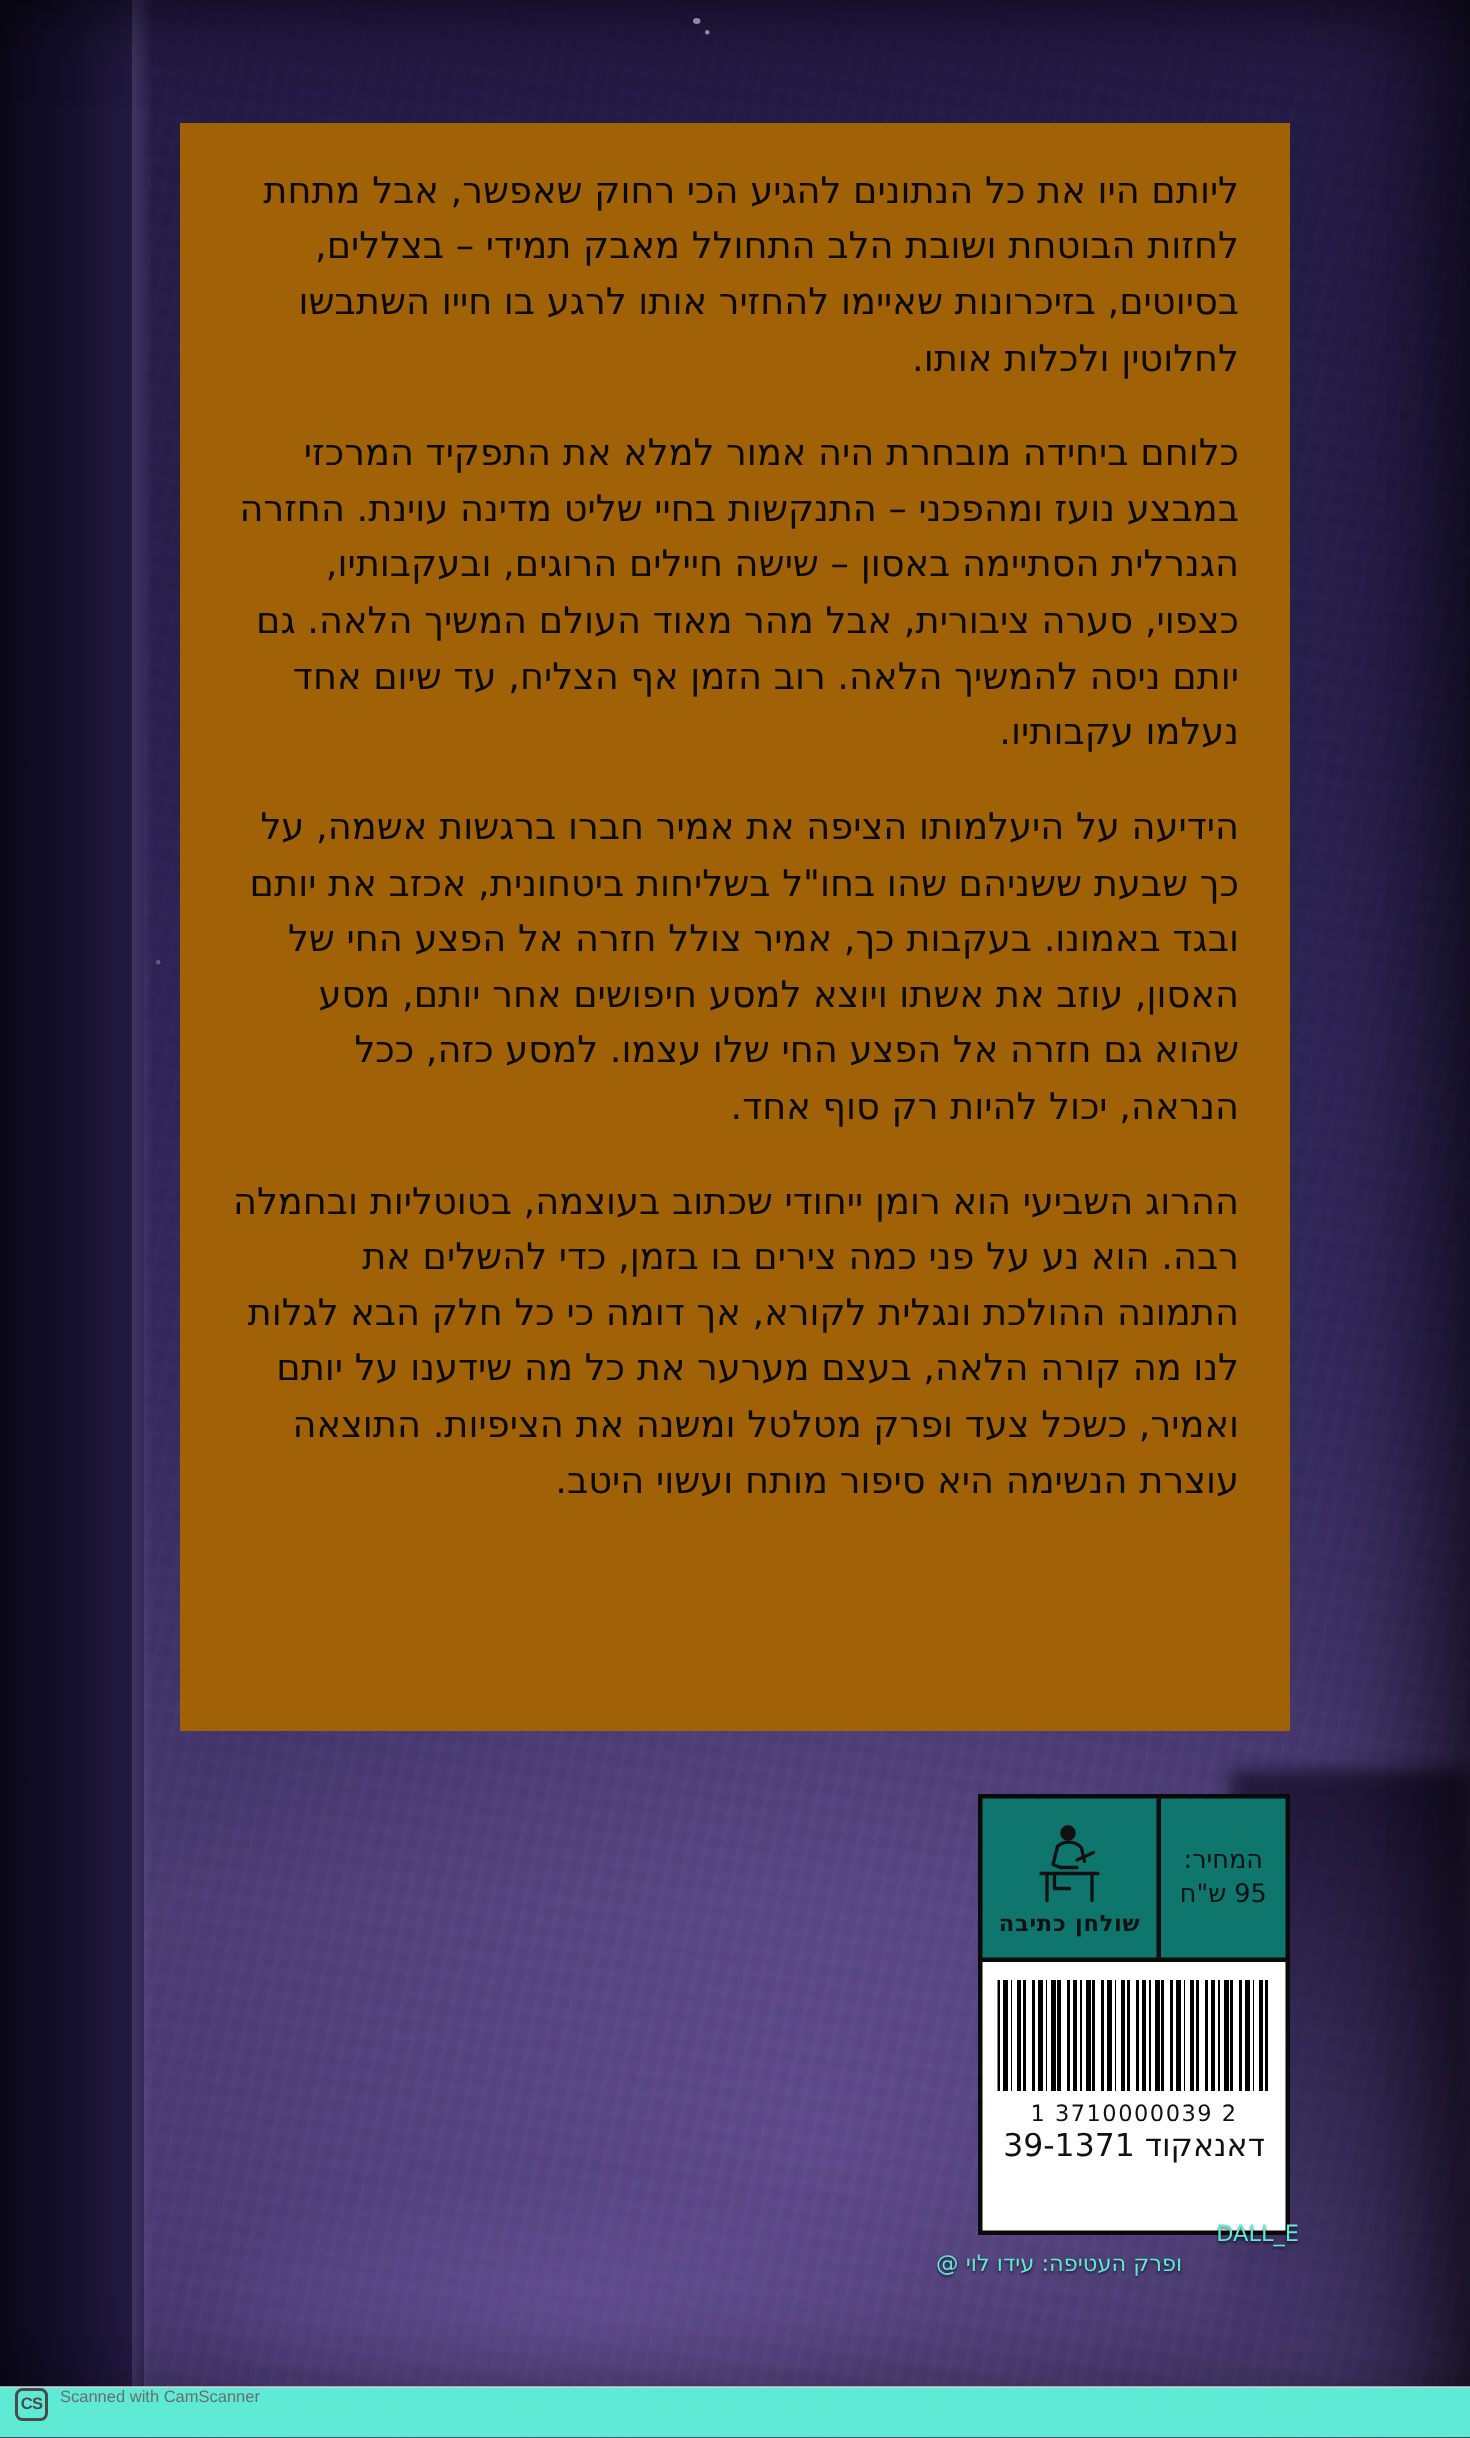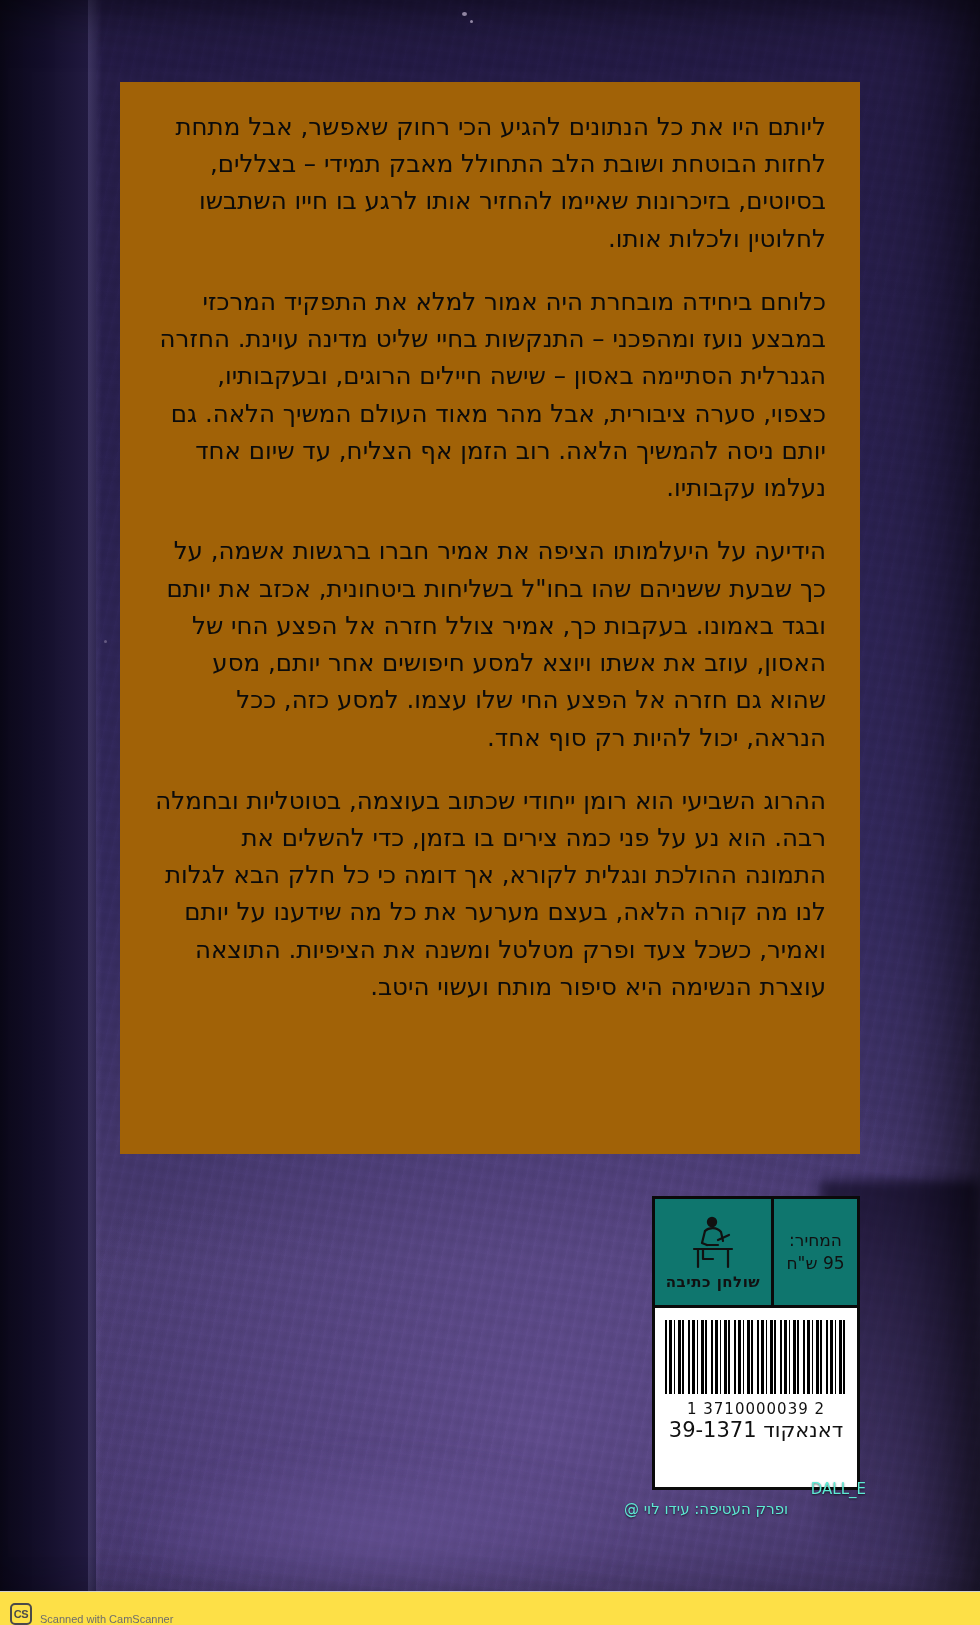--- a/index.html
+++ b/index.html
@@ -159,23 +159,23 @@
   }
   .cover-credit .line2 { display: block; text-align: right; padding-right: 58px; }
 
   
   .speck { position: absolute; background: #b9adc9; border-radius: 50%; opacity: .75; }
 
   
   .cam-footer {
     position: absolute; left: 0; right: 0; bottom: 0;
     height: 34px;
-    background: #fde047;
+    background: #5eead4;
     border-top: 1px solid #d0d0d0;
-    display: flex; align-items: flex-end;
+    display: flex; align-items: flex-start;
     padding-left: 10px;
     gap: 8px;
   }
   .cs-badge {
     width: 22px; height: 22px;
     border: 2px solid #4a4a4a;
     border-radius: 5px;
     display: flex; align-items: center; justify-content: center;
     font-size: 11px; font-weight: 700; color: #4a4a4a;
     font-family: "Liberation Sans", sans-serif;

